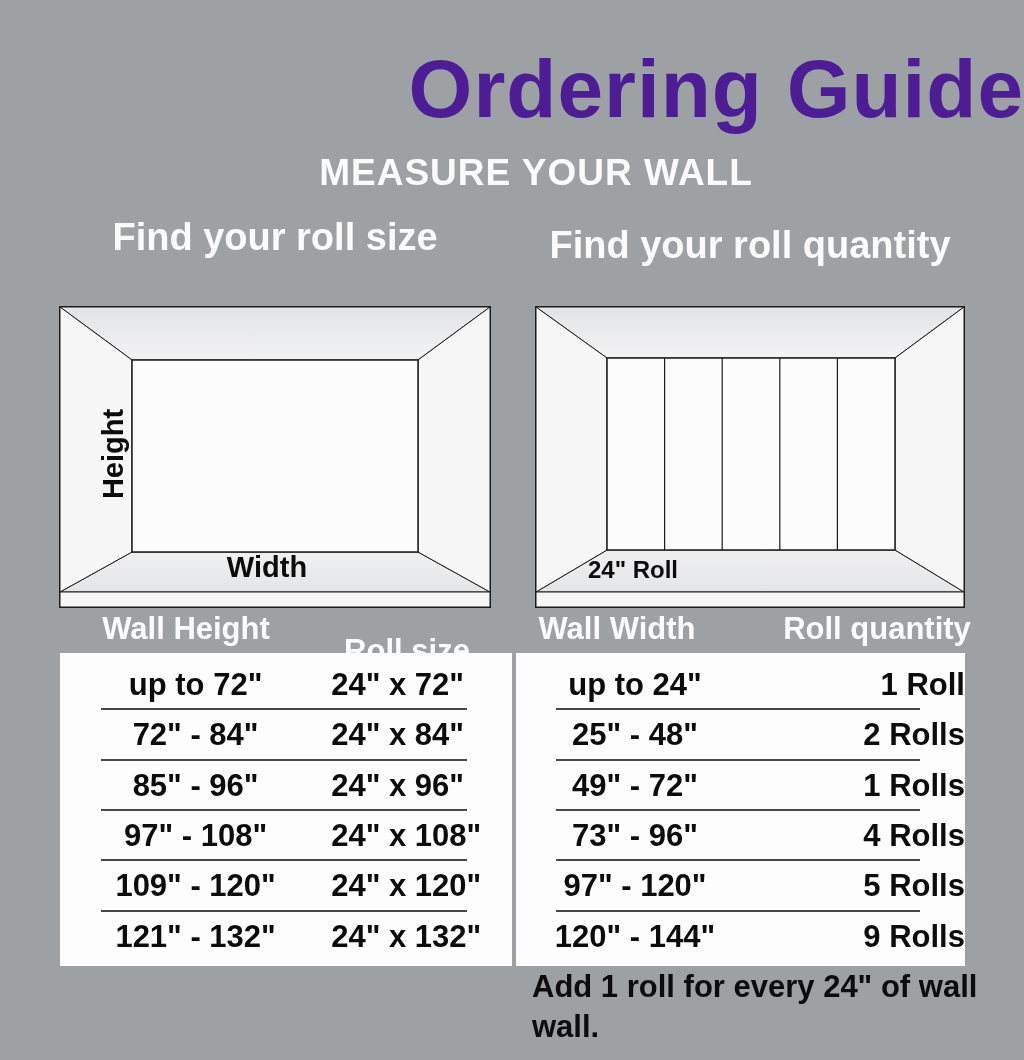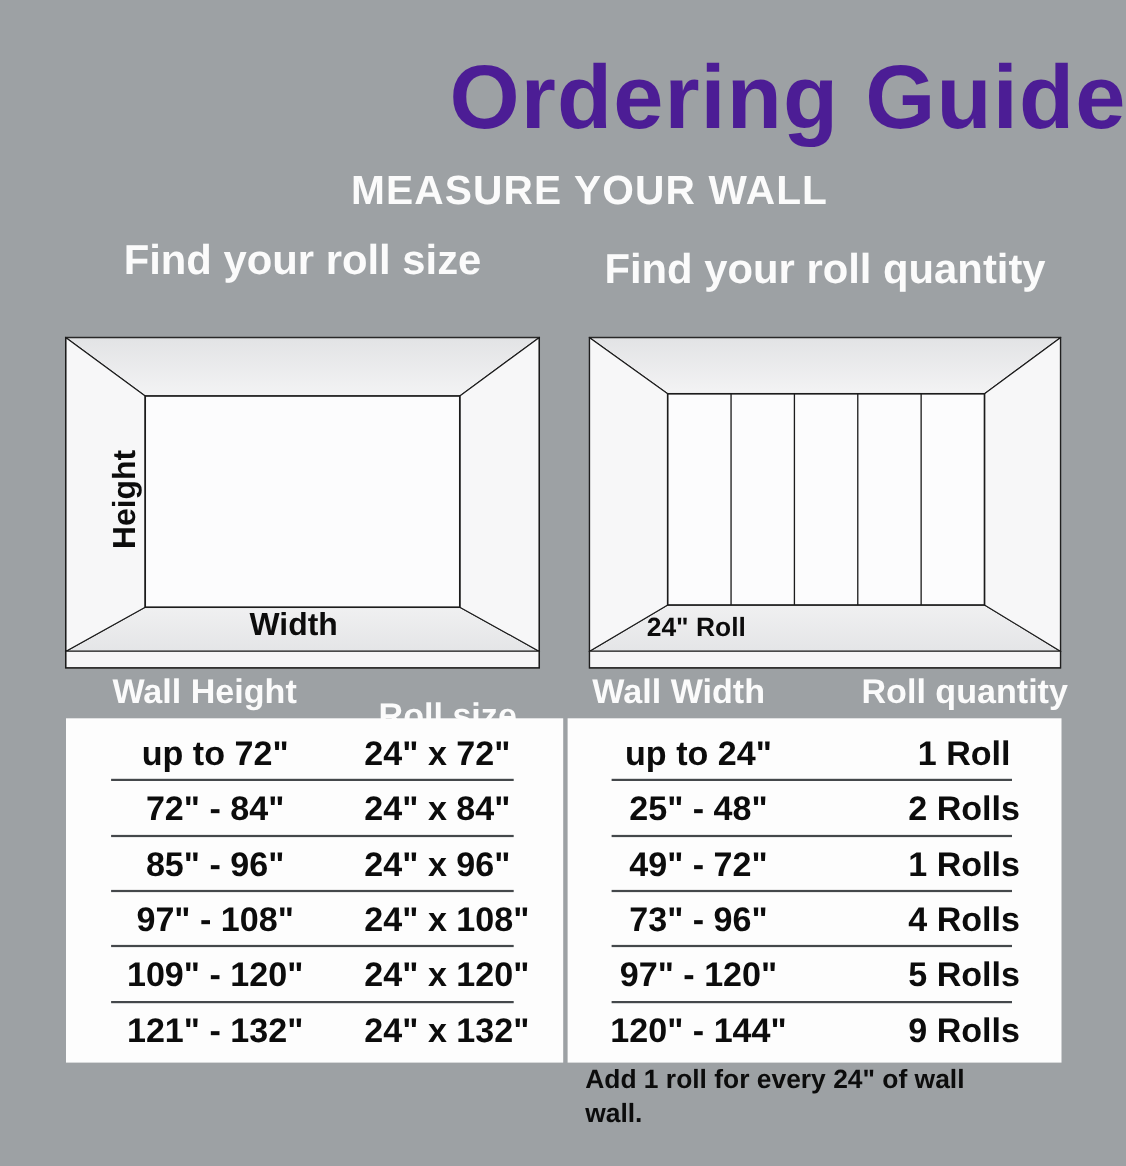--- a/index.html
+++ b/index.html
@@ -40,24 +40,24 @@
     flex:1;display:grid;align-items:center;position:relative;
     font-size:31px;font-weight:bold;color:#0c0c0c;white-space:nowrap;
   }
   .panel-left .t-row{grid-template-columns:60% 40%;}
   .panel-right .t-row{grid-template-columns:53% 47%;}
   .t-row:not(:last-child)::after{
     content:"";position:absolute;left:9%;right:10%;bottom:0;height:2px;background:#44484b;
   }
   .c1{text-align:center;}
   .panel-left .c2{text-align:left;}
-  .panel-right .c2{text-align:center;padding-left:34px;}
+  .panel-right .c2{text-align:right;padding-left:34px;}
   .note{
     position:absolute;left:532px;top:967px;width:486px;
-    font-size:24px;font-weight:bold;color:#0c0c0c;line-height:1.28;
+    font-size:31px;font-weight:bold;color:#0c0c0c;line-height:1.28;
   }
 </style>
 </head>
 <body>
 
 <div class="page">
 
   <div class="title">Ordering Guide</div>
   <div class="subtitle">MEASURE YOUR WALL</div>
 

